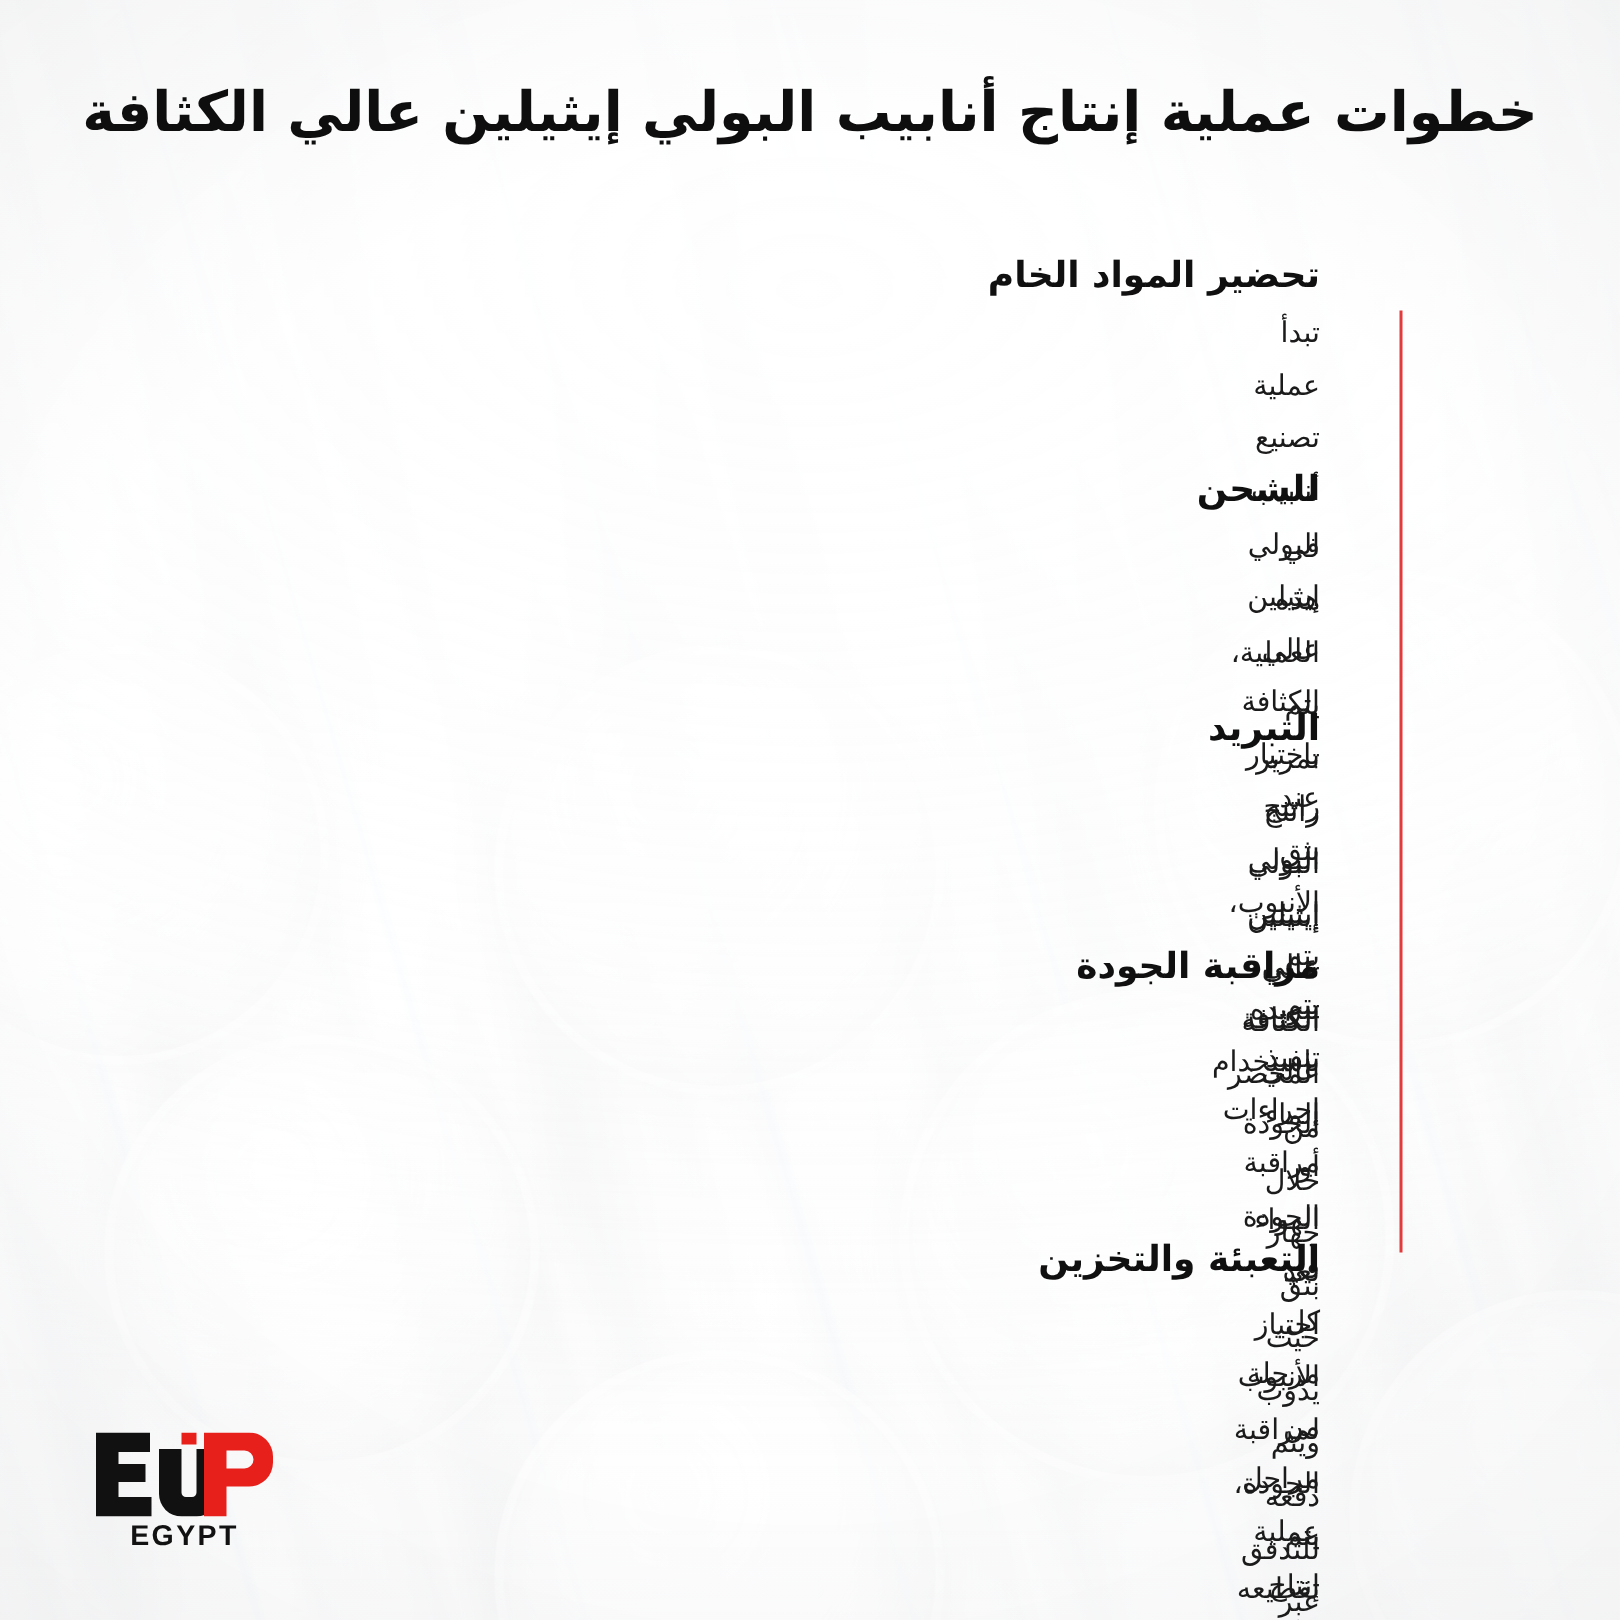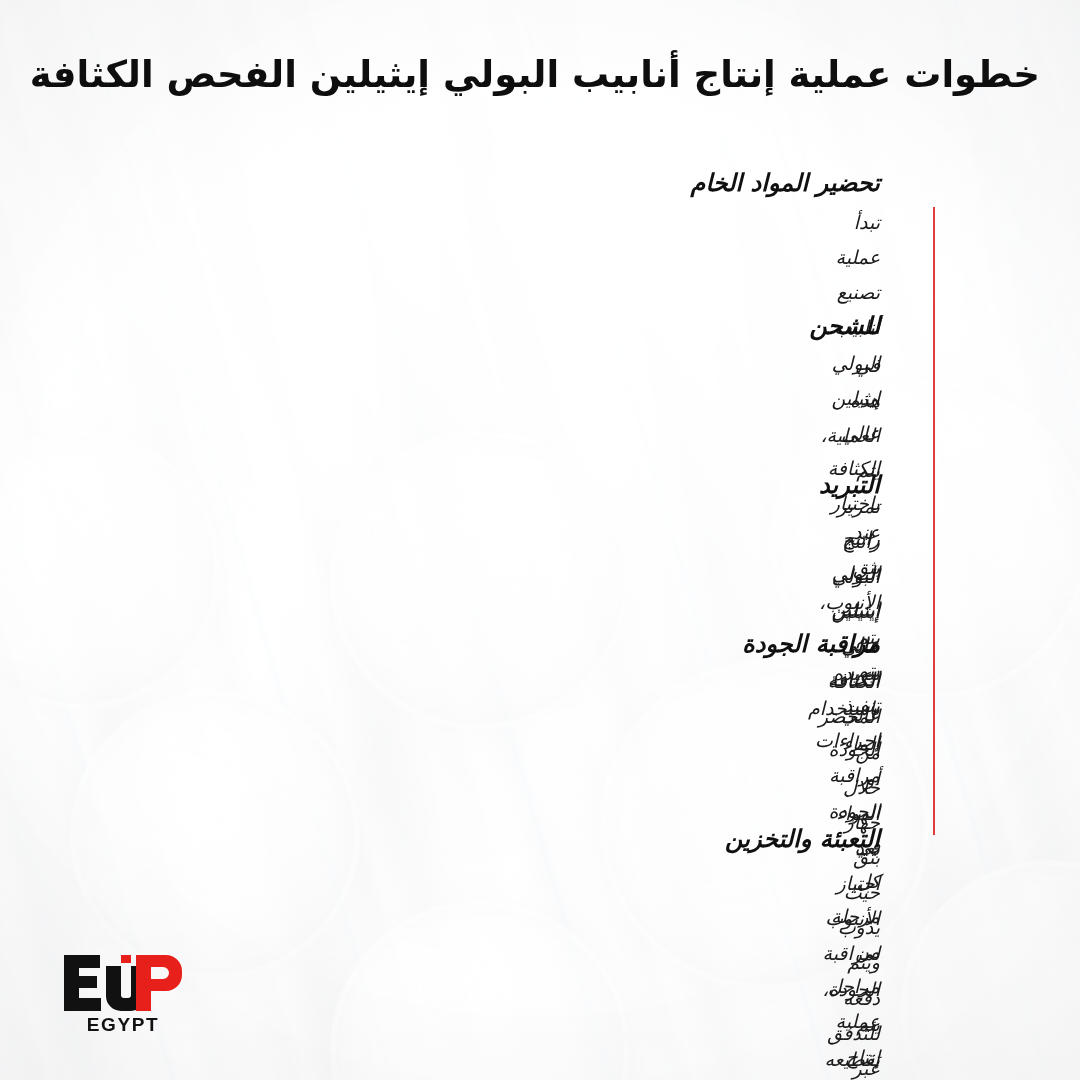--- a/index.html
+++ b/index.html
@@ -137,21 +137,21 @@
     position:absolute;
     left:933px;
     top:207px;
     width:2px;
     height:628px;
     background:#e23b3b;
     z-index:6;
   }
 
   
-  .steps{ position:absolute; inset:0; z-index:7;font-style:italic; }
+  .steps{ position:absolute; inset:0; z-index:7; }
 
   .step{ position:absolute; }
 
   .step-head{
     position:absolute;
     right:200px;
     text-align:right;
     font-size:24px;
     font-weight:bold;
     color:#101010;
@@ -220,21 +220,21 @@
     <div class="pipe-o" style="left:330px;  top:900px;  width:300px; height:300px;"></div>
     <div class="pipe-o" style="left:900px;  top:860px;  width:300px; height:300px;"></div>
   </div>
 
   <div class="bg-wash"></div>
   <div class="bg-vignette"></div>
 </div>
 
 <div class="page">
 
-  <h1 class="title">خطوات عملية إنتاج أنابيب البولي إيثيلين الفحص الكثافة</h1>
+  <h1 class="title">خطوات عملية إنتاج أنابيب البولي إيثيلين عالي الكثافة</h1>
 
   <div class="rail"></div>
 
   <div class="steps">
 
     <div class="step" id="step1">
 
       <div class="step-head">تحضير المواد الخام</div>
       <div class="step-body">تبدأ عملية تصنيع أنابيب البولي إيثيلين عالي الكثافة باختيار راتنج البولي إيثيلين عالي الكثافة عالي الجودة</div>
     </div>

